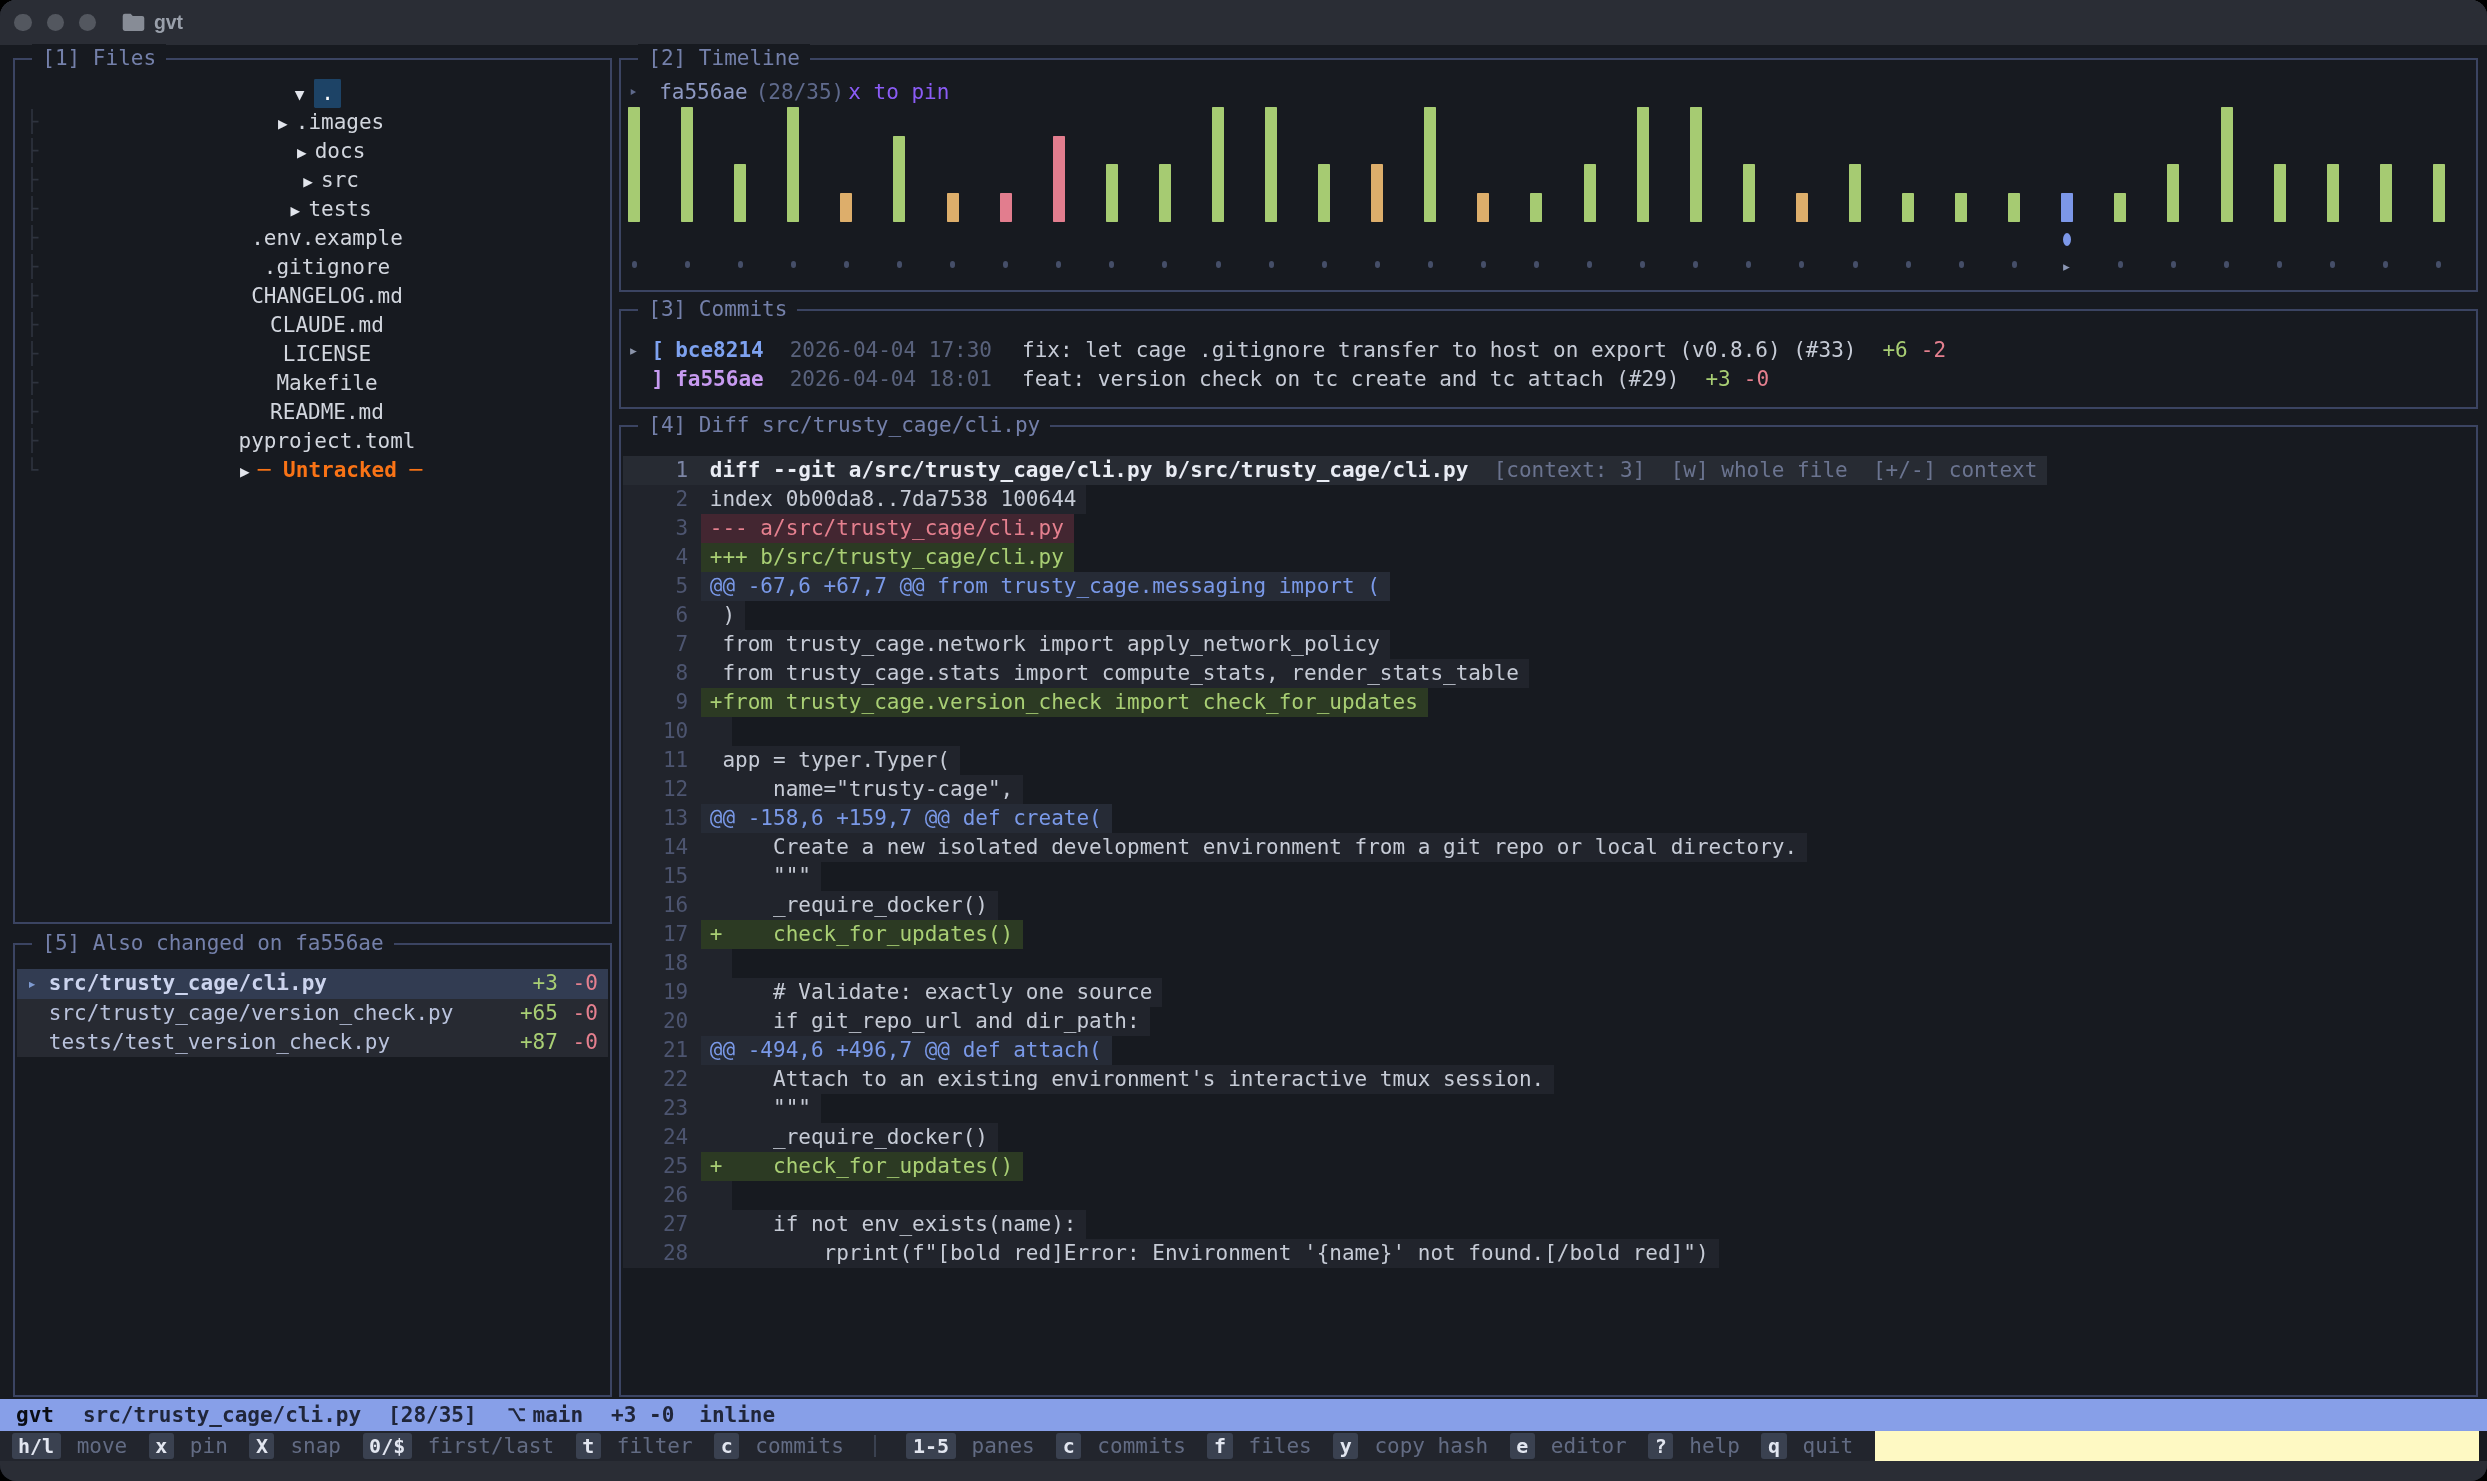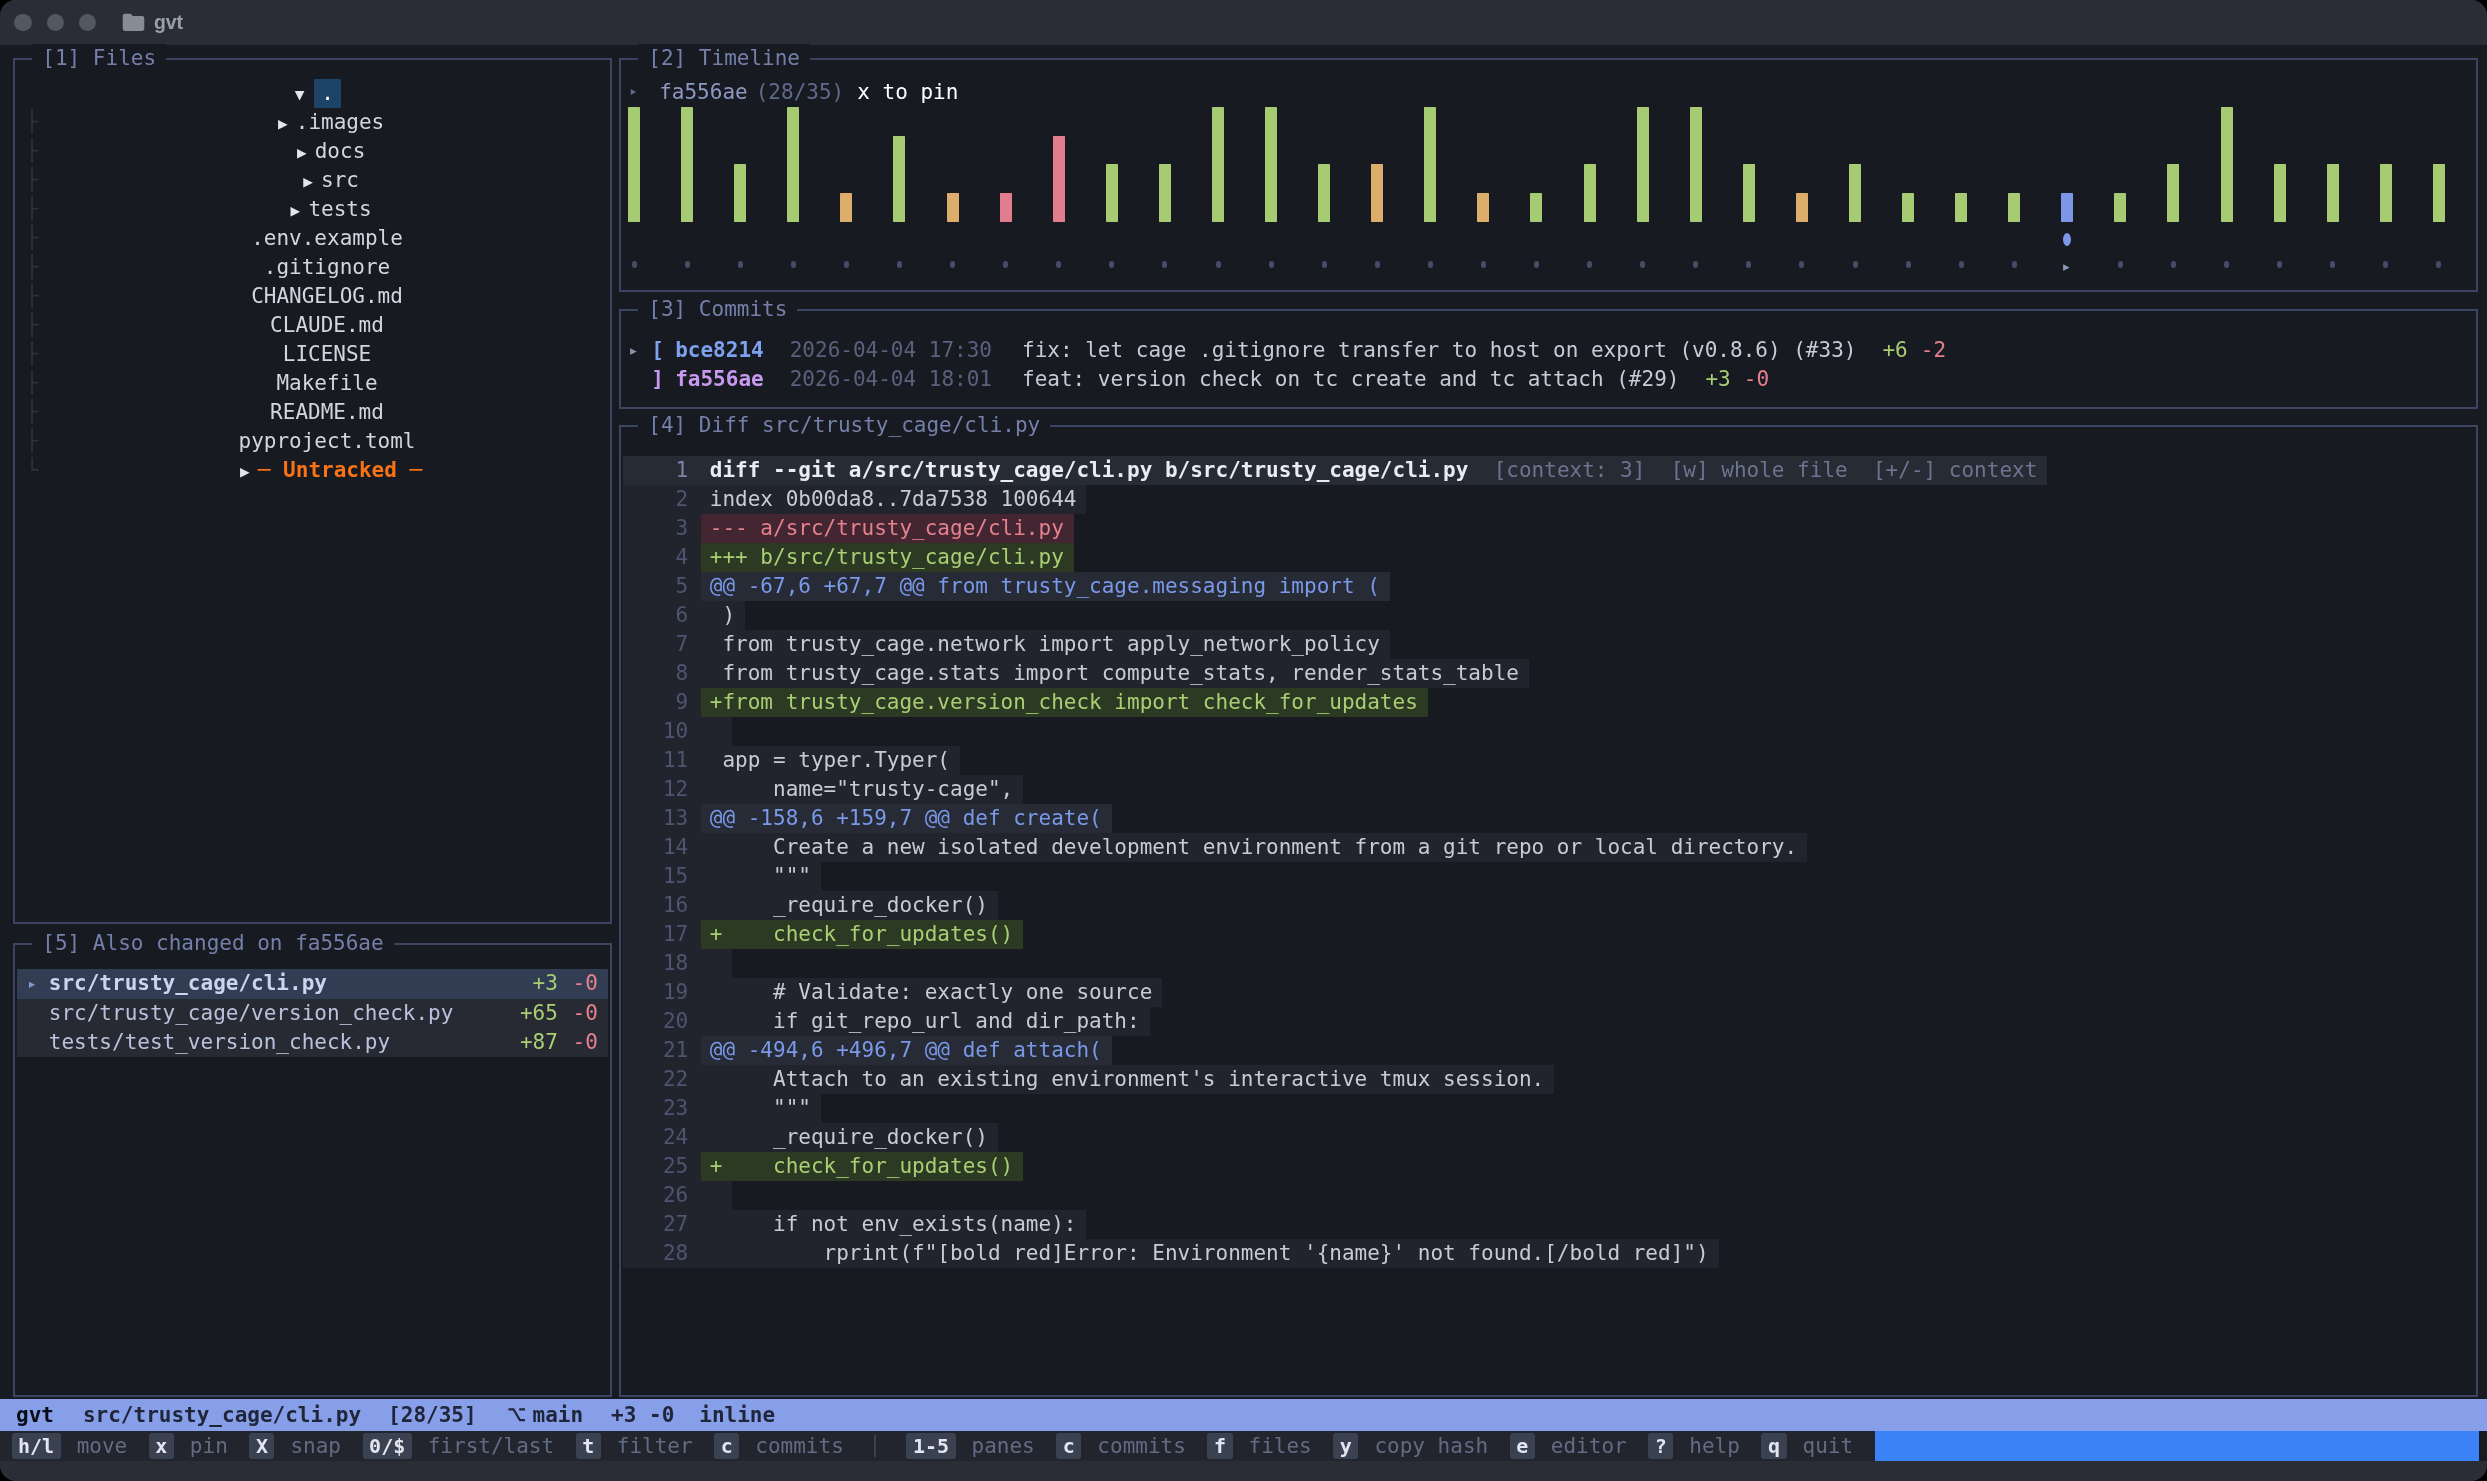--- a/index.html
+++ b/index.html
@@ -29,21 +29,21 @@
   .f-root{padding-left:7.2px;}
   .f-root .tri{width:17.3px;font-size:16px;}
   .root-chip{display:inline-block;background:#1d4366;color:#ffffff;padding:0 7.2px;margin-left:5.8px;border-radius:1.4px;}
   .f-untracked .label{color:#f97316;font-weight:bold;}
   
   .tl-inner{position:absolute;inset:2.2px;overflow:hidden;}
   .tl-label{position:absolute;left:5px;top:16px;display:flex;align-items:center;font-size:21px;line-height:29px;}
   .tl-label .mk{color:#5f6a8c;font-size:16px;width:18px;}
   .tl-label .hash{color:#8e99c2;margin-left:13px;}
   .tl-label .cnt{color:#5f6a8c;margin-left:8px;}
-  .tl-label .hint{color:#ffffff;margin-left:13px;}
+  .tl-label .hint{color:#8b5cf6;margin-left:4px;}
   .bar{position:absolute;width:12.2px;bottom:66px;border-radius:0.7px;}
   .dot{position:absolute;width:5px;height:6.5px;border-radius:50%;bottom:20px;background:#454e68;}
   .dot-sel{position:absolute;bottom:12.2px;color:#8b96b4;font-size:17.3px;line-height:17.3px;}
   .cur-dot{position:absolute;width:8px;height:13px;border-radius:50%;bottom:42px;}
   
   #commit-rows{position:absolute;inset:2.2px;padding-top:23px;font-size:21px;overflow:hidden;}
   .c-row{display:flex;height:29px;line-height:29px;padding-left:5px;white-space:pre;}
   .c-mark{width:23px;color:#8b94aa;font-size:17.3px;}
   .c-br{width:24px;font-weight:bold;}
   .c-hash{font-weight:bold;}
@@ -76,21 +76,21 @@
   .a-minus{width:27px;margin-left:13px;text-align:right;color:#e5808f;}
   
   .statusbar{position:absolute;left:0;top:1399px;right:0;height:32px;background:#879fe8;display:flex;align-items:center;padding-left:16px;font-size:21px;font-weight:bold;color:#20263a;white-space:pre;}
   .sb-app{color:#0a0d14;}
   .sb-file{margin-left:29px;}
   .sb-pos{margin-left:27px;}
   .sb-branch{margin-left:30px;display:flex;align-items:center;gap:6.5px;}
   .sb-stats{margin-left:28px;}
   .sb-mode{margin-left:25px;}
   
-  .helpbar{position:absolute;left:0;top:1431px;right:8px;height:30px;background:#3b82f6;}
+  .helpbar{position:absolute;left:0;top:1431px;right:8px;height:30px;background:#fef9c3;}
   .help-strip{height:30px;display:flex;align-items:center;gap:21.6px;background:#22252d;width:max-content;padding:0 21.6px 0 11.5px;}
   .h-item{display:flex;align-items:center;gap:16px;white-space:pre;}
   .h-key{background:#3a4150;border-radius:2.9px;padding:0.7px 6.5px;color:#e2e6f0;font-weight:bold;font-size:20px;line-height:24.5px;}
   .h-label{color:#626b83;font-size:21px;}
   .h-div{width:2.2px;height:21.6px;background:#3a4150;margin:0 8.6px;}
 </style>
 </head>
 <body>
 
 <div class="window">

